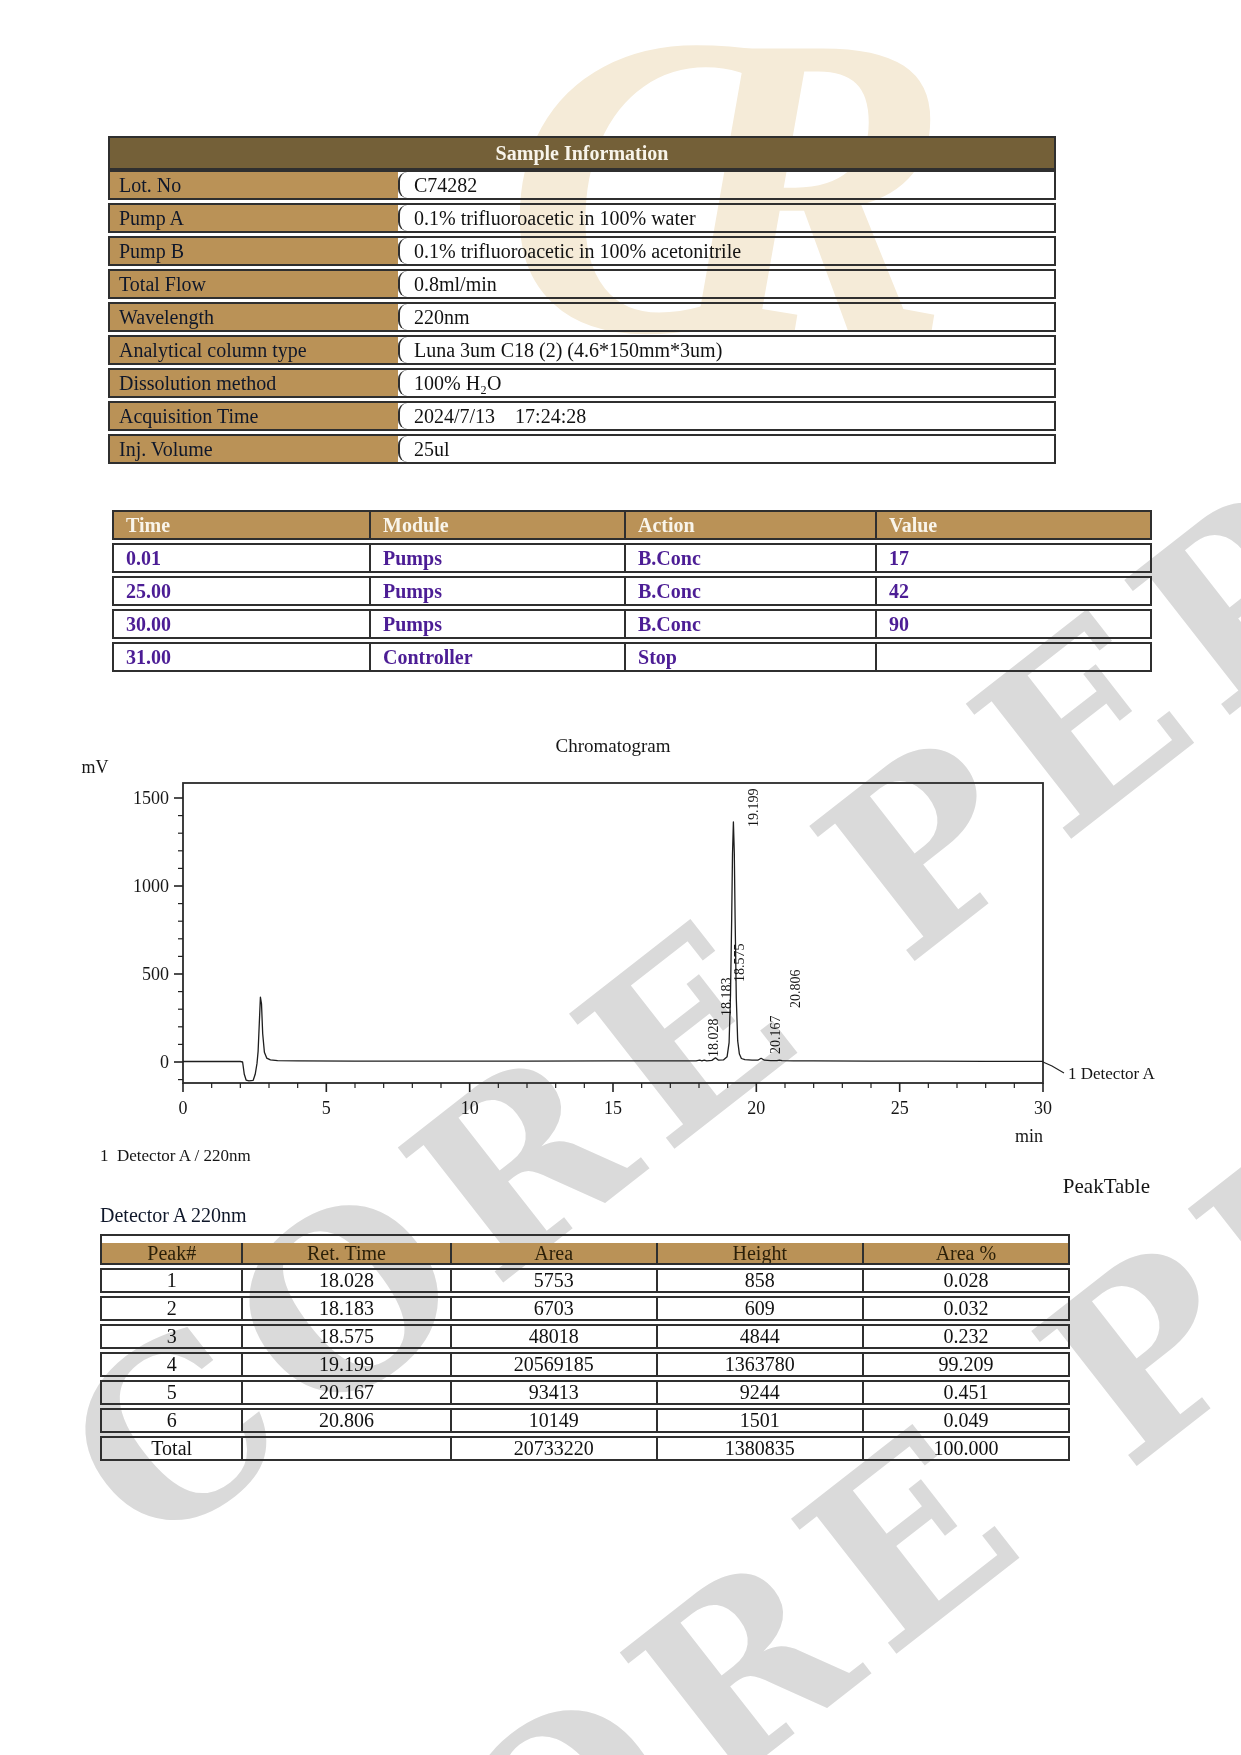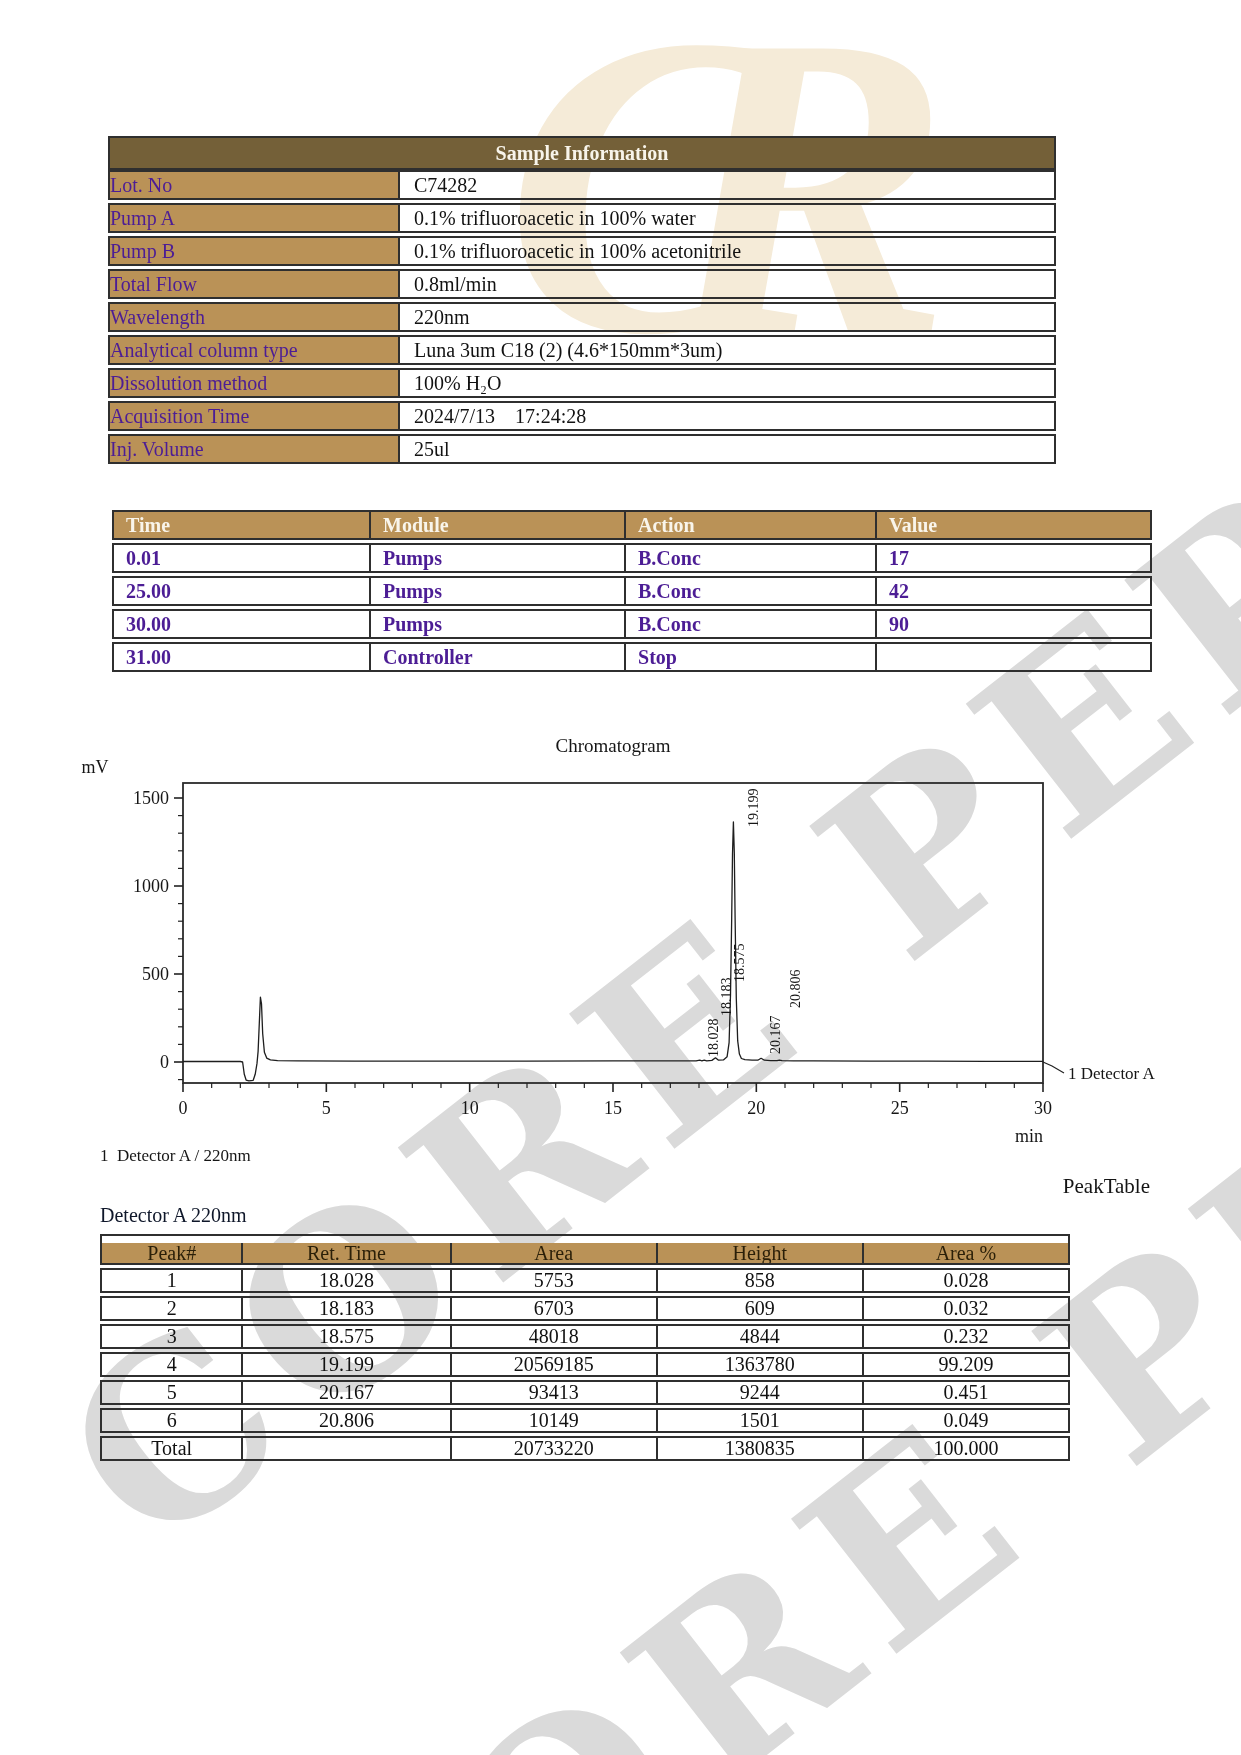--- a/index.html
+++ b/index.html
@@ -21,22 +21,22 @@
     user-select:none;
   }
   .wm-line1{left:28px;top:1400px;}
   .wm-line2{left:250px;top:1905px;}
   
   .tbl{position:absolute;z-index:2;}
   .trow{display:flex;box-sizing:border-box;border:2px solid var(--border);margin-top:3px;background:transparent;}
   .trow:first-child{margin-top:0;}
   .cell{box-sizing:border-box;display:flex;align-items:center;font-size:20px;overflow:hidden;}
   .cell.sep{border-left:2px solid var(--border);}
-  .lab{background:var(--tan);color:#4c1d95;padding-left:0;}
-  .val{color:#121212;padding-left:14px;white-space:pre;}
+  .lab{background:var(--tan);color:#0f172a;padding-left:9px;}
+  .val{color:#121212;padding-left:14px;white-space:pre;border-radius:9px;}
   .hdr-bar{
     box-sizing:border-box;border:2px solid var(--border);background:var(--brown);
     color:#f8f4ea;display:flex;align-items:center;justify-content:center;
     font-size:20px;font-weight:600;
   }
   .hcell{background:var(--tan);color:#f9f5eb;padding-left:12px;}
   
   .sample{left:108px;top:136px;width:948px;}
   .sample .hdr-bar{height:34px;}
   .sample .trow{height:30px;}

